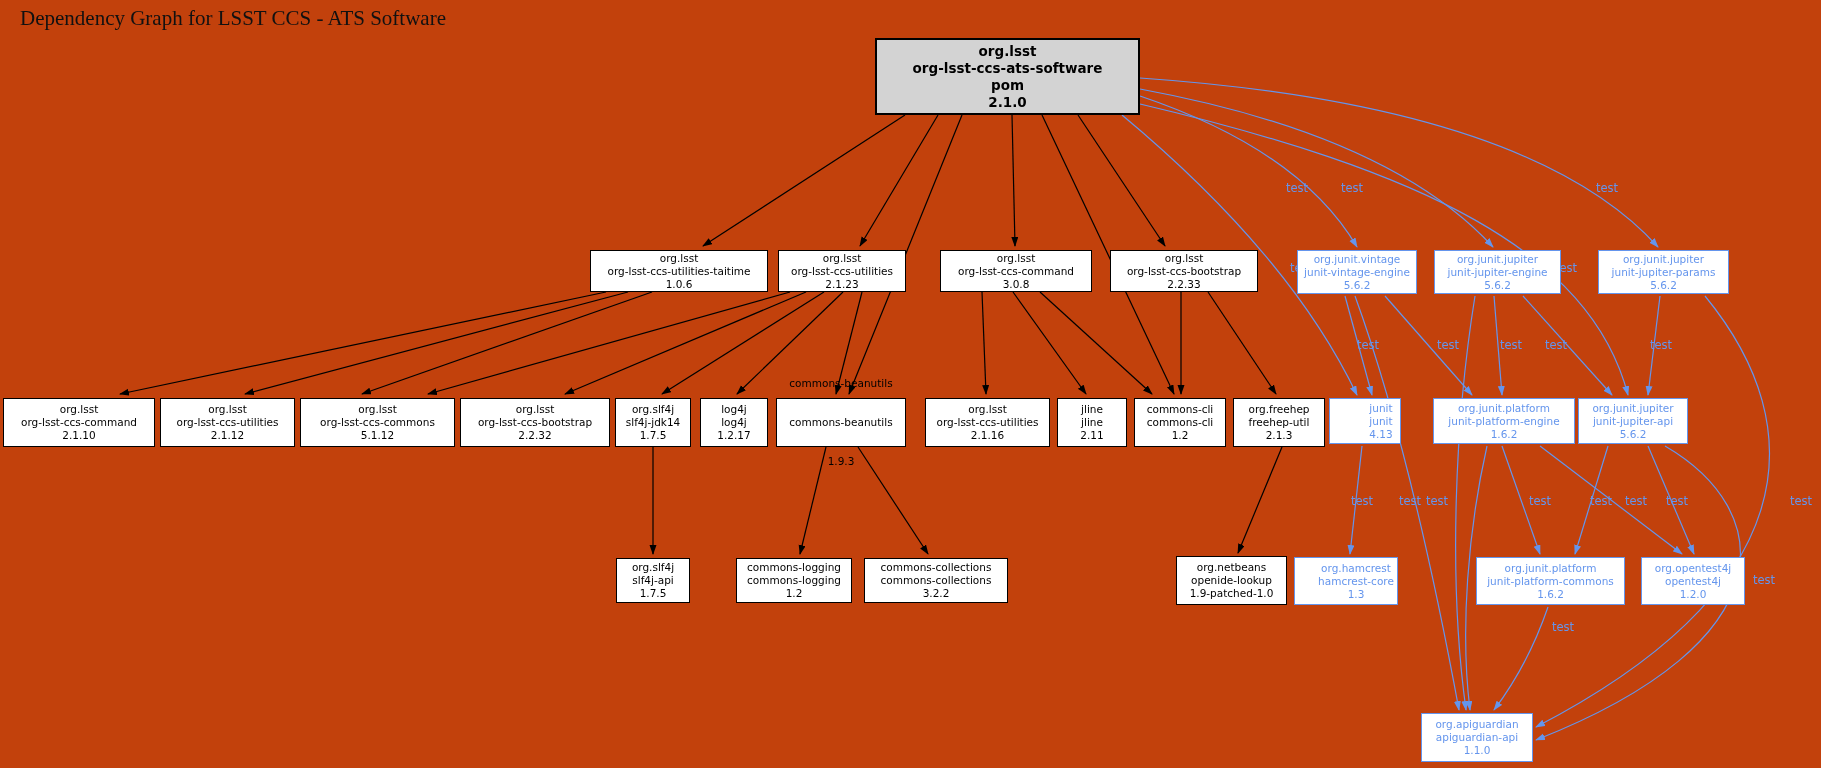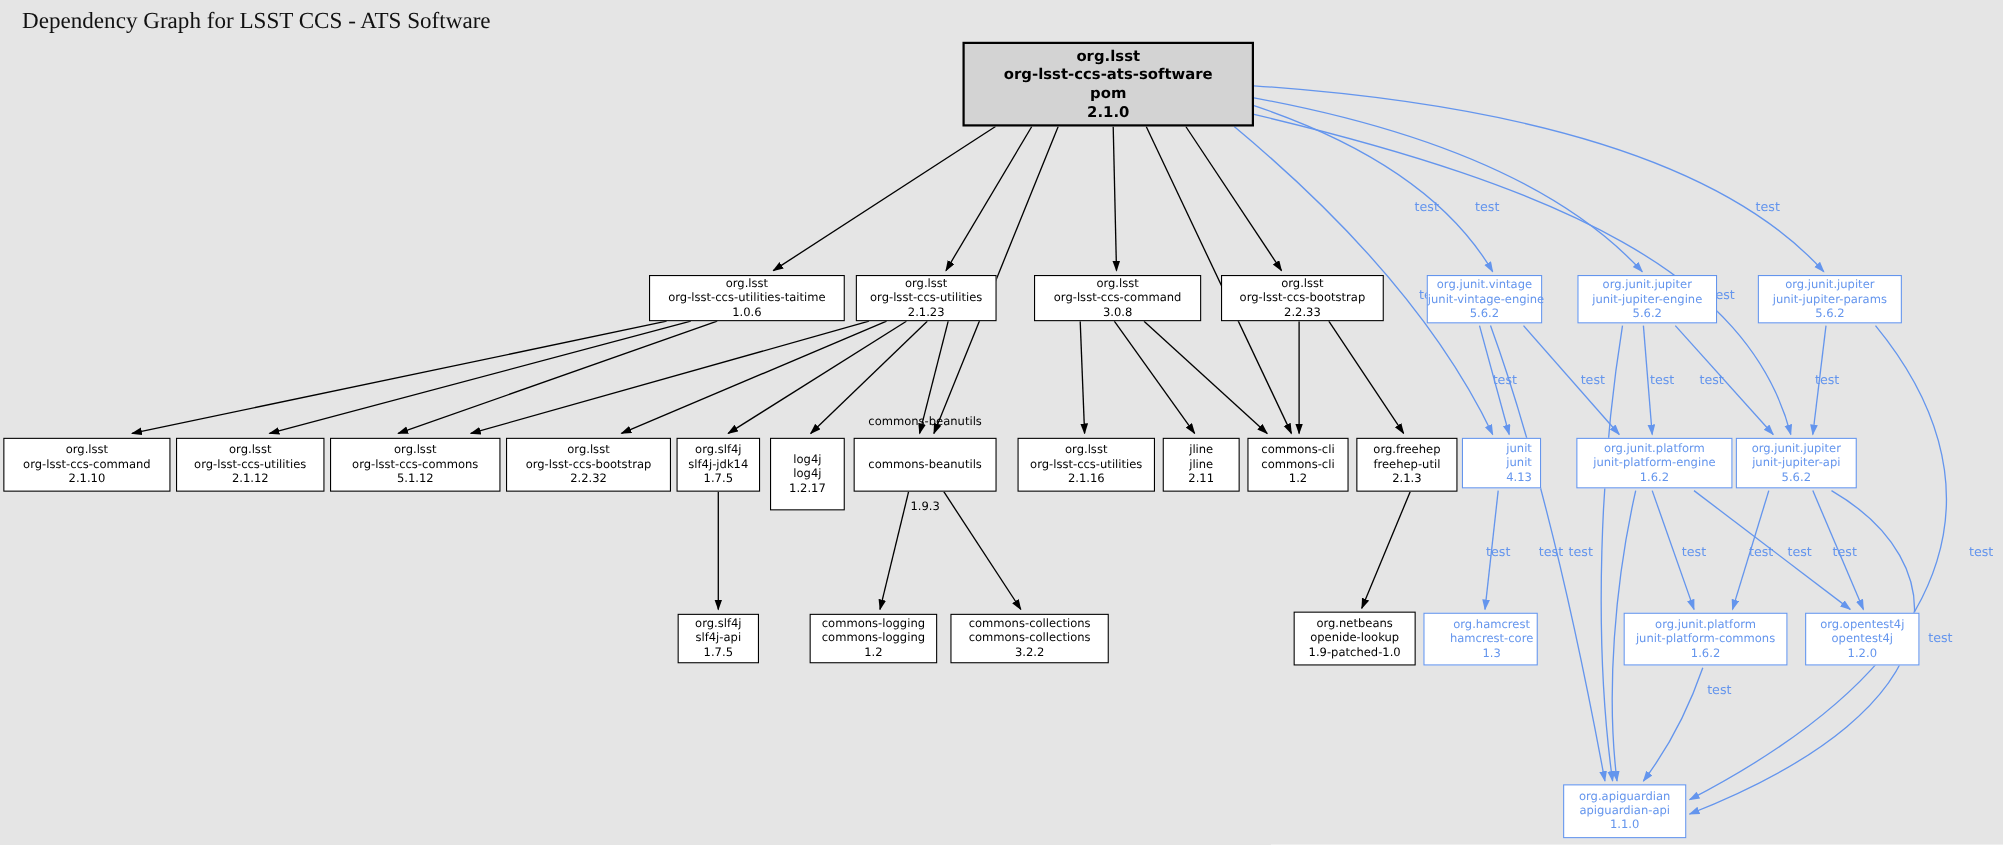--- a/index.html
+++ b/index.html
@@ -2,21 +2,21 @@
 <html style="--test-color: #6495ED; --root-fill: #d3d3d3;"><head>
 <meta charset="utf-8">
 <style>
   html, body { margin: 0; padding: 0; background: #ffffff; }
   #canvas {
     position: relative;
     width: 1821px;
     height: 768px;
     overflow: hidden;
     font-family: "DejaVu Sans", sans-serif;
-    background: #e5e5e5;
+    background: #c2410c;
   }
   #graph-title {
     position: absolute;
     left: 20px;
     top: 6px;
     font-family: "Liberation Serif", "DejaVu Serif", serif;
     font-size: 21px;
     color: #111111;
     white-space: nowrap;
   }
@@ -163,21 +163,21 @@
       <div class="node black" style="left: 940px; top: 250px; width: 152px; height: 42px;">
         <div class="nline">org.lsst</div>
         <div class="nline">org-lsst-ccs-command</div>
         <div class="nline">3.0.8</div>
       </div>
       <div class="node black" style="left: 1110px; top: 250px; width: 148px; height: 42px;">
         <div class="nline">org.lsst</div>
         <div class="nline">org-lsst-ccs-bootstrap</div>
         <div class="nline">2.2.33</div>
       </div>
-      <div class="node blue" style="left: 1297px; top: 250px; width: 105px; height: 44px;">
+      <div class="node blue" style="left: 1297px; top: 250px; width: 120px; height: 44px;">
         <div class="nline">org.junit.vintage</div>
         <div class="nline">junit-vintage-engine</div>
         <div class="nline">5.6.2</div>
       </div>
       <div class="node blue" style="left: 1434px; top: 250px; width: 127px; height: 44px;">
         <div class="nline">org.junit.jupiter</div>
         <div class="nline">junit-jupiter-engine</div>
         <div class="nline">5.6.2</div>
       </div>
       <div class="node blue" style="left: 1598px; top: 250px; width: 131px; height: 44px;">
@@ -203,21 +203,21 @@
       <div class="node black" style="left: 460px; top: 398px; width: 150px; height: 49px;">
         <div class="nline">org.lsst</div>
         <div class="nline">org-lsst-ccs-bootstrap</div>
         <div class="nline">2.2.32</div>
       </div>
       <div class="node black" style="left: 615px; top: 398px; width: 76px; height: 49px;">
         <div class="nline">org.slf4j</div>
         <div class="nline">slf4j-jdk14</div>
         <div class="nline">1.7.5</div>
       </div>
-      <div class="node black" style="left: 700px; top: 398px; width: 68px; height: 66px;">
+      <div class="node black" style="left: 700px; top: 398px; width: 68px; height: 49px;">
         <div class="nline">log4j</div>
         <div class="nline">log4j</div>
         <div class="nline">1.2.17</div>
       </div>
       <div class="node black" style="left: 776px; top: 398px; width: 130px; height: 49px; gap: 26px;">
         <div class="nline">commons-beanutils</div>
         <div class="nline">commons-beanutils</div>
         <div class="nline">1.9.3</div>
       </div>
       <div class="node black" style="left: 925px; top: 398px; width: 125px; height: 49px;">

